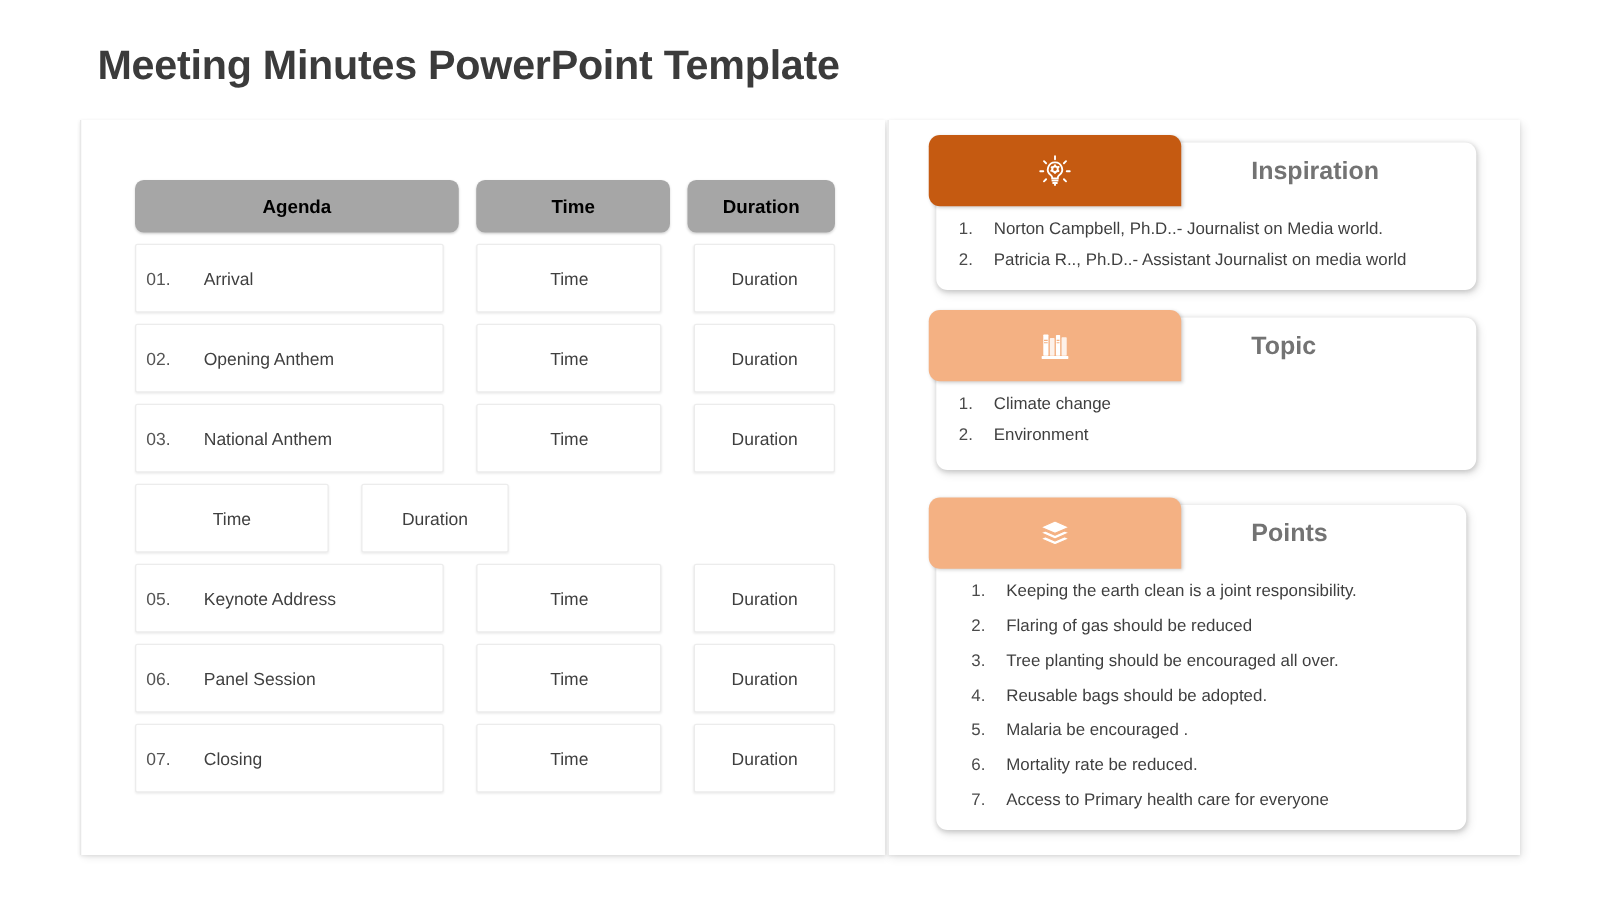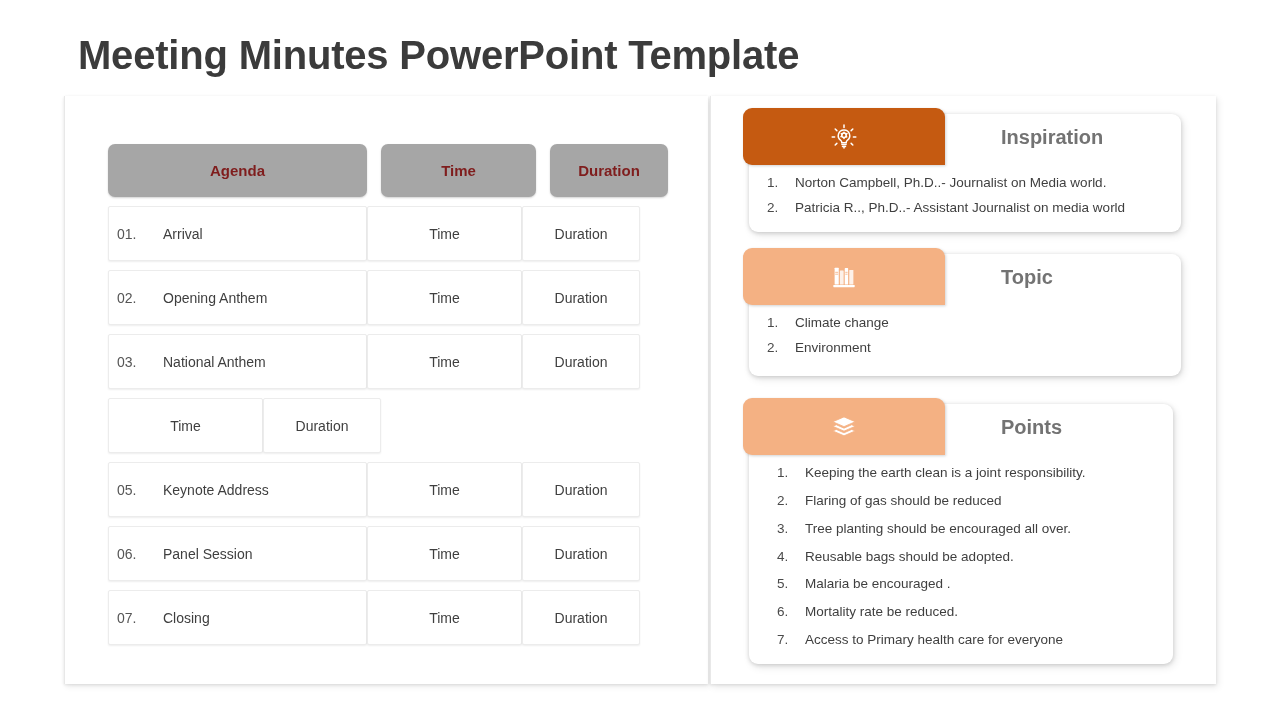--- a/index.html
+++ b/index.html
@@ -11,21 +11,21 @@
     font-family: "Liberation Sans", sans-serif;
     overflow: hidden;
     position: relative;
   }
 
   
   .slide-title {
     position: absolute;
     left: 78px;
     top: 33px;
-    font-size: 40px;
+    font-size: 33px;
     font-weight: bold;
     color: #3b3b3b;
     letter-spacing: -0.2px;
     white-space: nowrap;
   }
 
   
   .left-panel {
     position: absolute;
     left: 64px;
@@ -45,37 +45,37 @@
   }
 
   .table-head {
     display: flex;
     gap: 14px;
     margin-bottom: 9px;
   }
 
   .th {
     background: #a6a6a6;
-    color: #7f1d1d;
+    color: #000000;
     font-size: 15px;
     font-weight: bold;
-    height: 53px;
+    height: 42px;
     border-radius: 7px;
     display: flex;
     align-items: center;
     justify-content: center;
     box-shadow: 0 1px 2px rgba(0,0,0,0.18);
   }
   .th.col-agenda   { width: 259px; }
   .th.col-time     { width: 155px; }
   .th.col-duration { width: 118px; }
 
   .table-row {
     display: flex;
-    gap: 0;
+    gap: 26px;
     margin-bottom: 9px;
   }
 
   .td {
     background: #ffffff;
     height: 55px;
     border: 1px solid #ececec;
     border-radius: 2px;
     display: flex;
     align-items: center;

